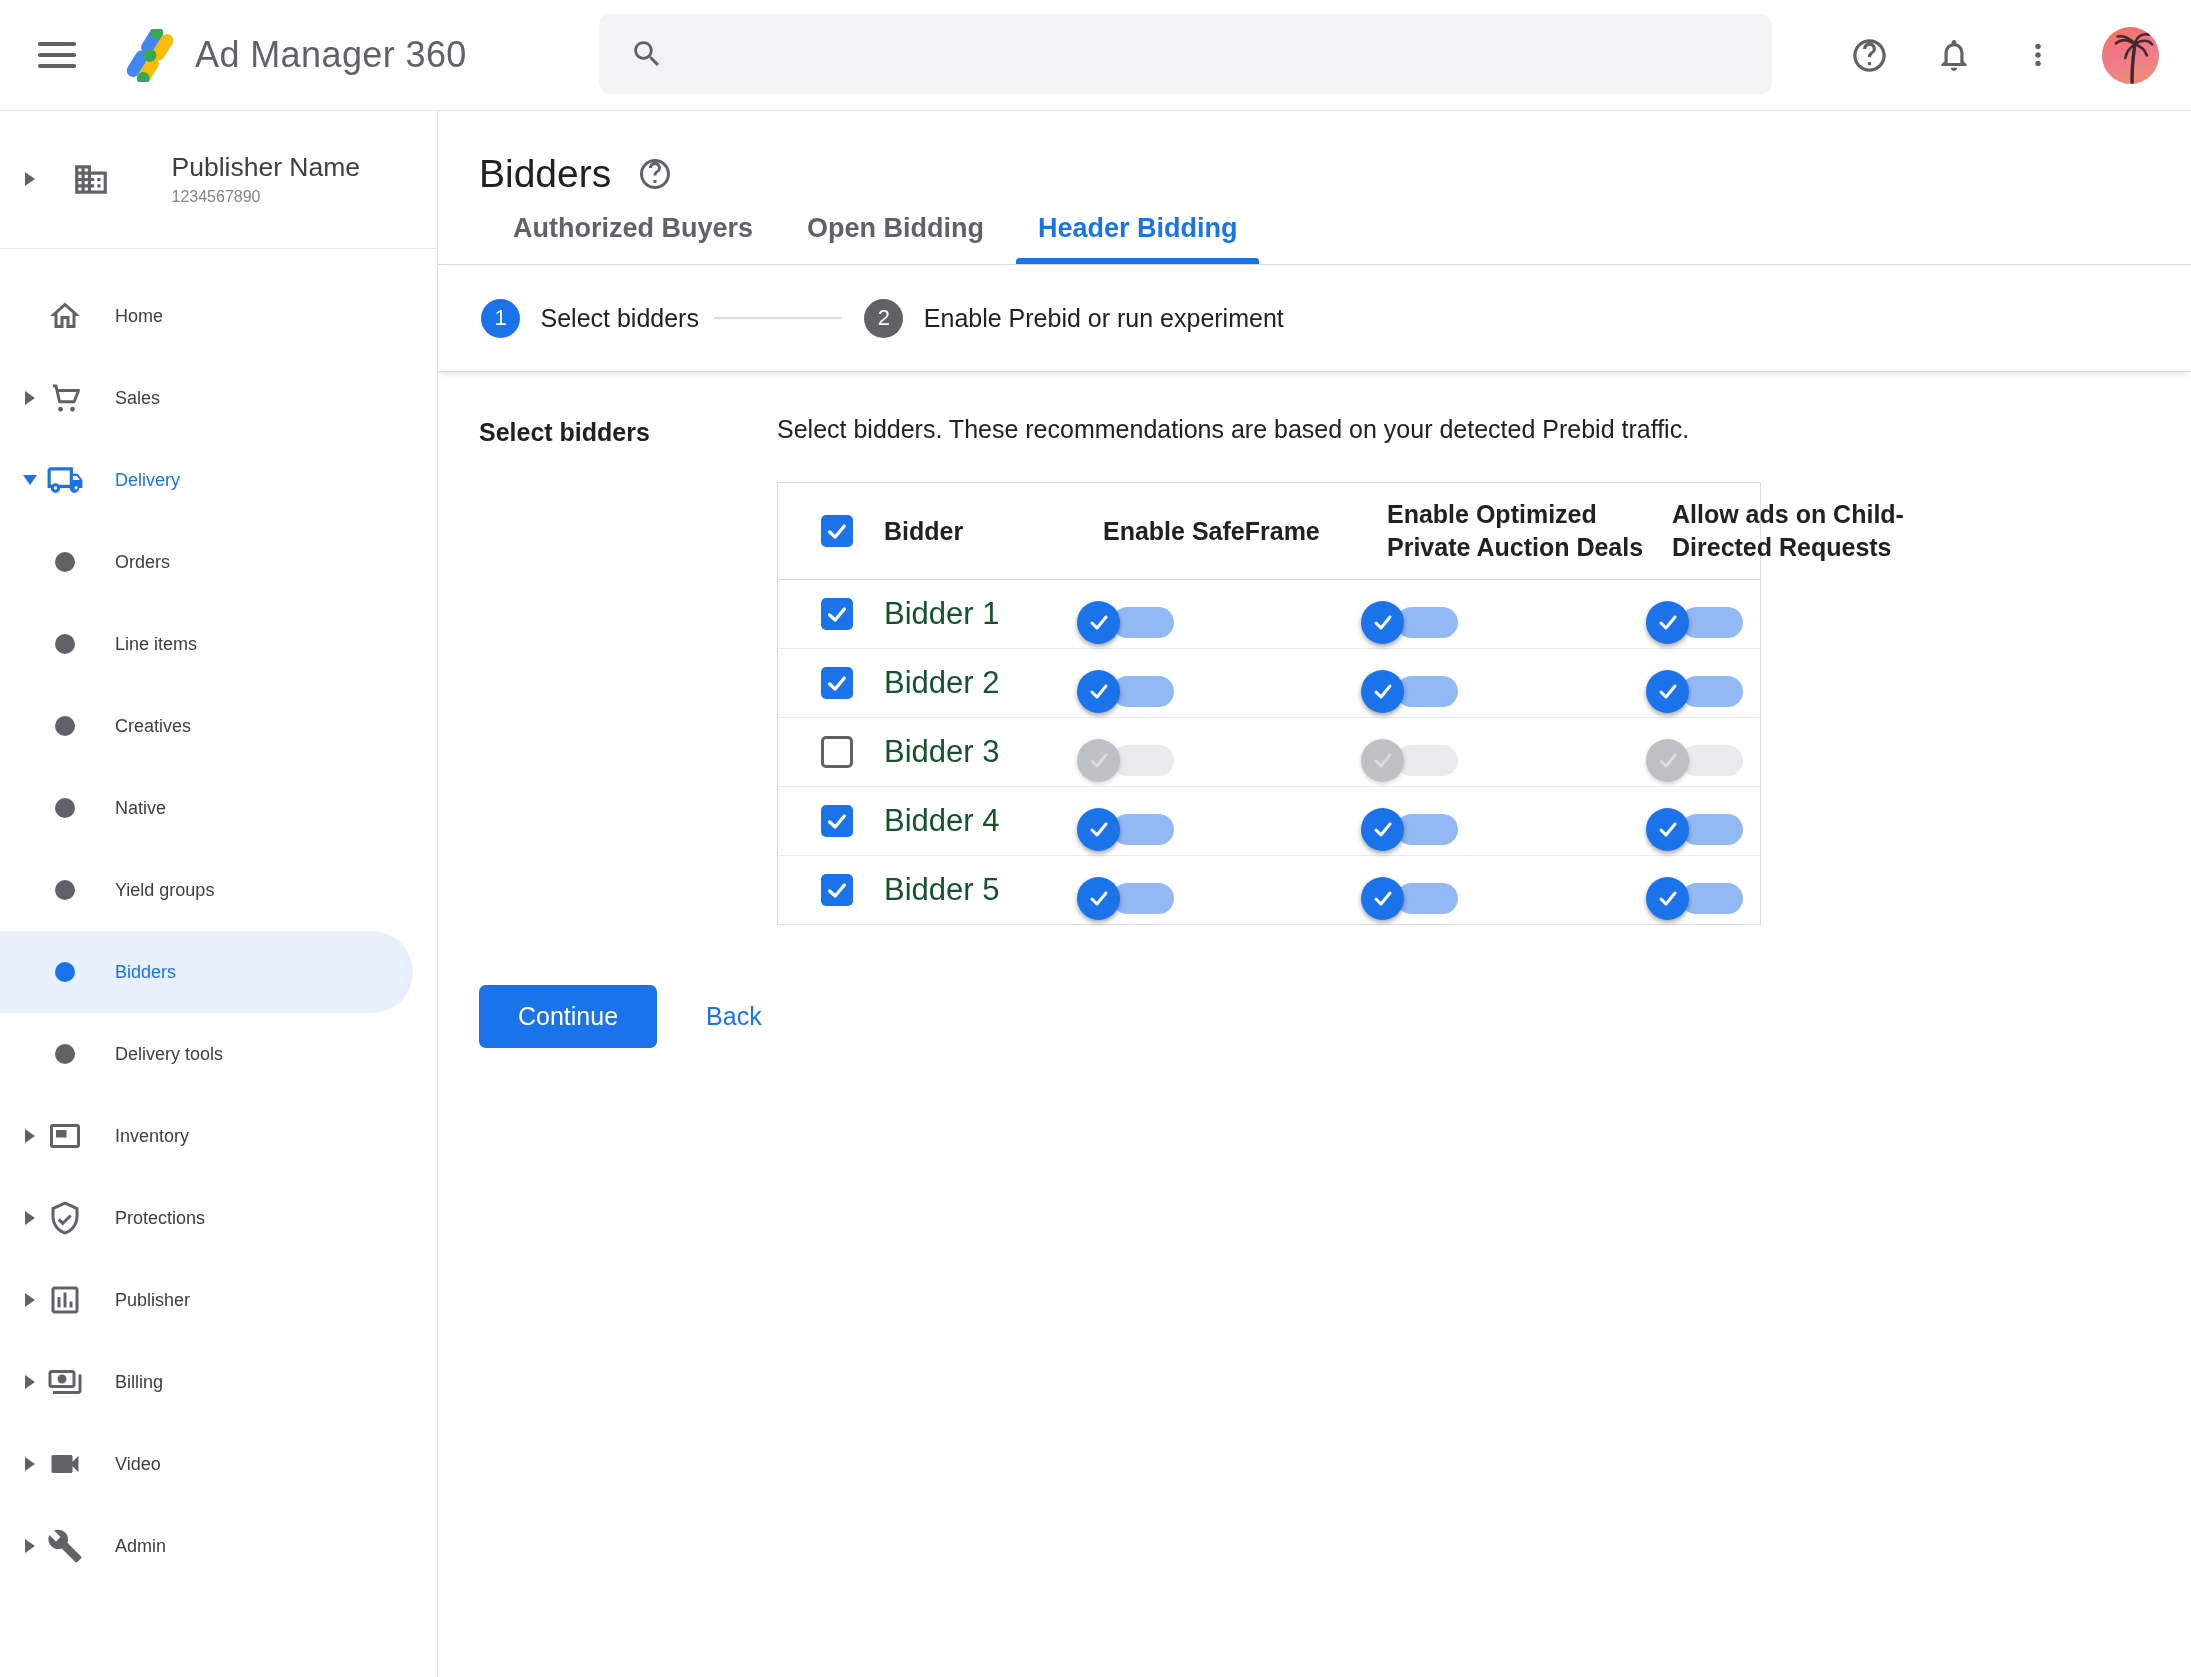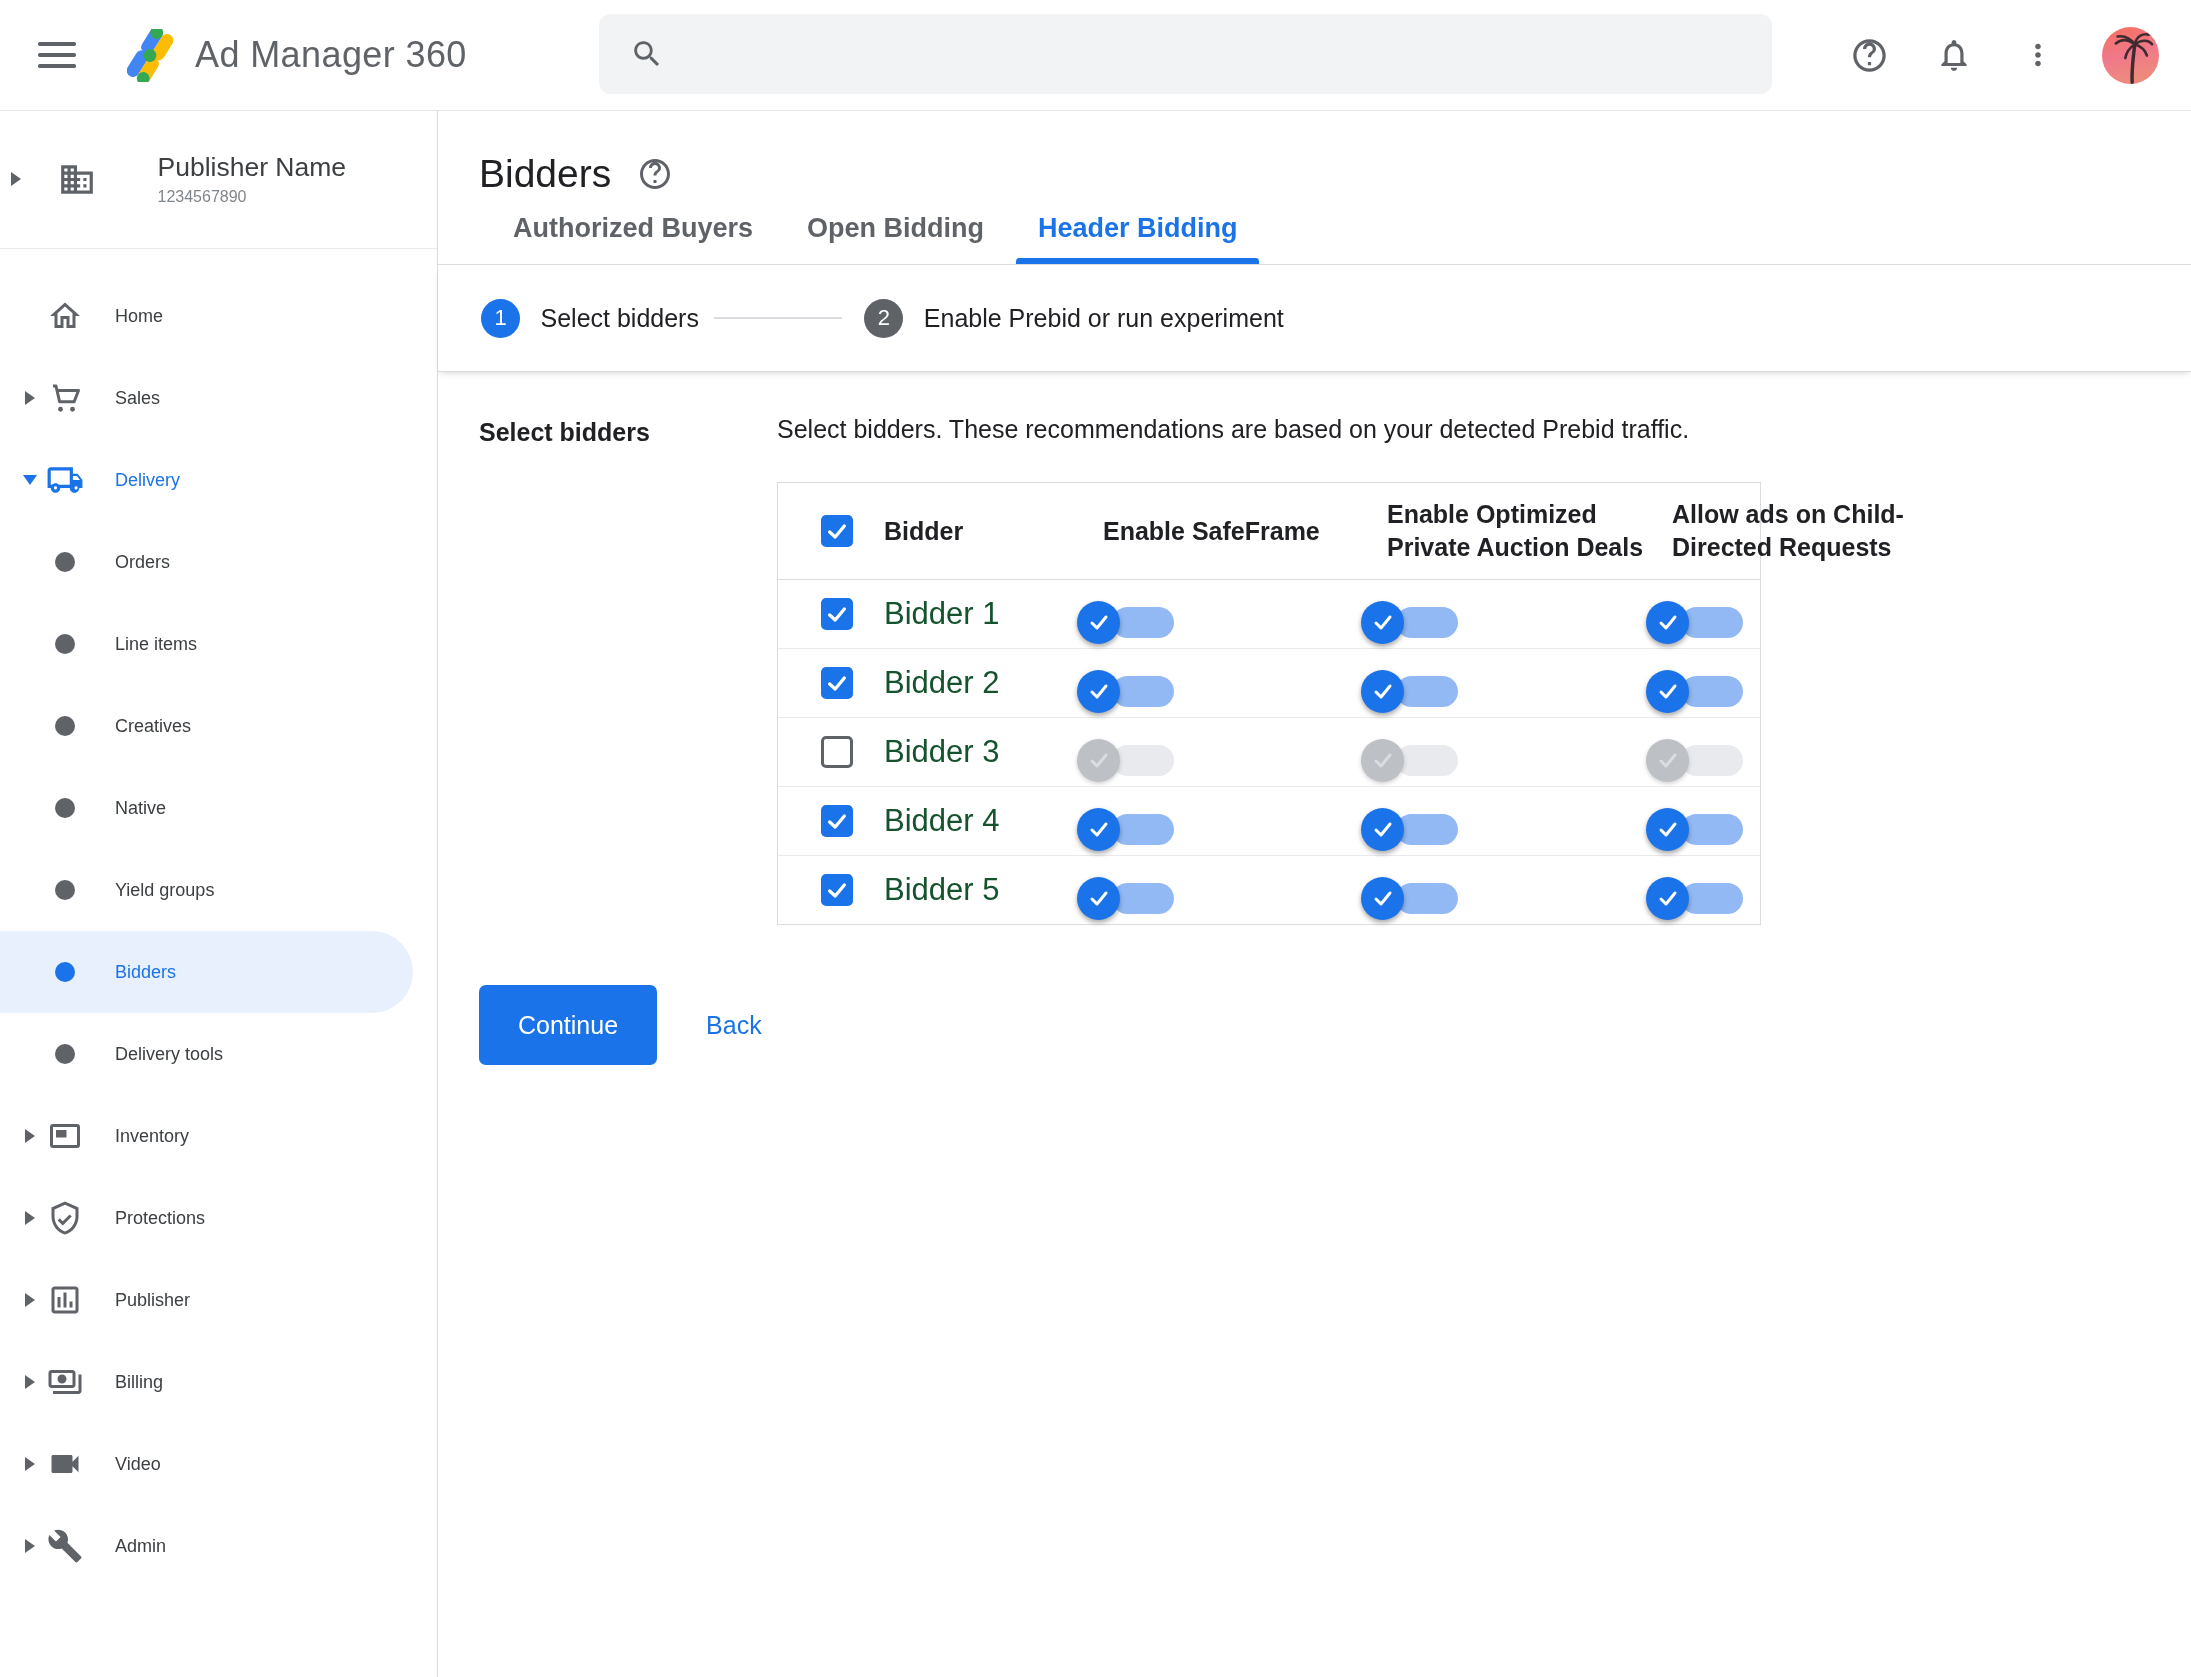--- a/index.html
+++ b/index.html
@@ -14,21 +14,21 @@
   .product-name{margin-left:22px;font-size:36px;color:#5f6368;letter-spacing:0.4px;white-space:nowrap;}
   .search{position:absolute;left:599px;top:13.7px;width:1173px;height:80px;background:#f1f3f4;border-radius:12px;display:flex;align-items:center;}
   .search svg{margin-left:31px;}
   .search input{flex:1;border:0;outline:0;background:transparent;font-size:26px;margin:0 26px;font-family:"Liberation Sans",sans-serif;color:#202124;}
   .appbar-right{position:absolute;right:33px;top:0;height:110px;display:flex;align-items:center;gap:45px;}
   .icon-btn{width:39px;height:39px;display:flex;align-items:center;justify-content:center;cursor:pointer;}
   .avatar{width:57px;height:57px;border-radius:50%;overflow:hidden;cursor:pointer;}
 
   
   .sidebar{position:absolute;top:110px;left:0;width:437px;bottom:0;background:#fff;border-right:0.9px solid #dadce0;}
-  .publisher{height:138px;border-bottom:0.9px solid #e8eaed;display:flex;align-items:center;padding-left:8px;cursor:pointer;gap:30px;}
+  .publisher{height:138px;border-bottom:0.9px solid #e8eaed;display:flex;align-items:center;padding-left:22px;cursor:pointer;gap:30px;}
   .pub-text{margin-left:31px;}
   .pub-name{font-size:26.5px;color:#3c4043;font-weight:500;}
   .pub-id{font-size:16px;color:#80868b;margin-top:5.1px;}
   .nav{padding-top:26px;}
   .nav-item{height:82px;display:flex;align-items:center;padding-left:22px;cursor:pointer;position:relative;}
   .arrow-box{width:15.4px;display:flex;justify-content:center;}
   .arr-right{width:0;height:0;border-top:7.7px solid transparent;border-bottom:7.7px solid transparent;border-left:10.3px solid #5f6368;}
   .arr-down{width:0;height:0;border-left:7.7px solid transparent;border-right:7.7px solid transparent;border-top:10.3px solid #1a73e8;}
   .icon-box{width:38px;margin-left:8.6px;display:flex;justify-content:center;align-items:center;}
   .bullet{width:20.5px;height:20.5px;border-radius:50%;background:#5f6368;}
@@ -73,21 +73,21 @@
   .cbx.checked svg{visibility:visible;}
   .toggle{position:relative;width:62px;height:31px;margin-left:8.6px;cursor:pointer;}
   .toggle .track{position:absolute;left:0;top:0;width:62px;height:31px;border-radius:15.4px;background:#93b9f4;}
   .toggle .thumb{position:absolute;right:-8.6px;top:-6px;width:43px;height:43px;border-radius:50%;background:#1a73e8;box-shadow:0 2.6px 5.1px rgba(0,0,0,.35);display:flex;align-items:center;justify-content:center;}
   .toggle .thumb svg polyline{stroke:#fff;}
   .toggle.disabled .track{background:#e9eaed;}
   .toggle.disabled .thumb{background:#bdc1c6;box-shadow:0 1.7px 4.3px rgba(0,0,0,.18);}
   .toggle.disabled .thumb svg polyline{stroke:#dadcdf;}
 
   .actions{margin:60px 0 0 41px;display:flex;align-items:center;}
-  .btn-primary{height:80px;padding:0 39px;background:#1a73e8;color:#fff;font-size:25px;font-weight:500;border:none;border-radius:6.8px;cursor:pointer;font-family:"Liberation Sans",sans-serif;}
+  .btn-primary{height:63px;padding:0 39px;background:#1a73e8;color:#fff;font-size:25px;font-weight:500;border:none;border-radius:6.8px;cursor:pointer;font-family:"Liberation Sans",sans-serif;}
   .btn-link{margin-left:43px;background:none;border:none;color:#1a73e8;font-size:25px;font-weight:500;cursor:pointer;font-family:"Liberation Sans",sans-serif;}
 </style>
 </head>
 <body>
 
 <div class="appbar">
   <div class="hamburger">
       <span></span>
       <span></span>
       <span></span>

